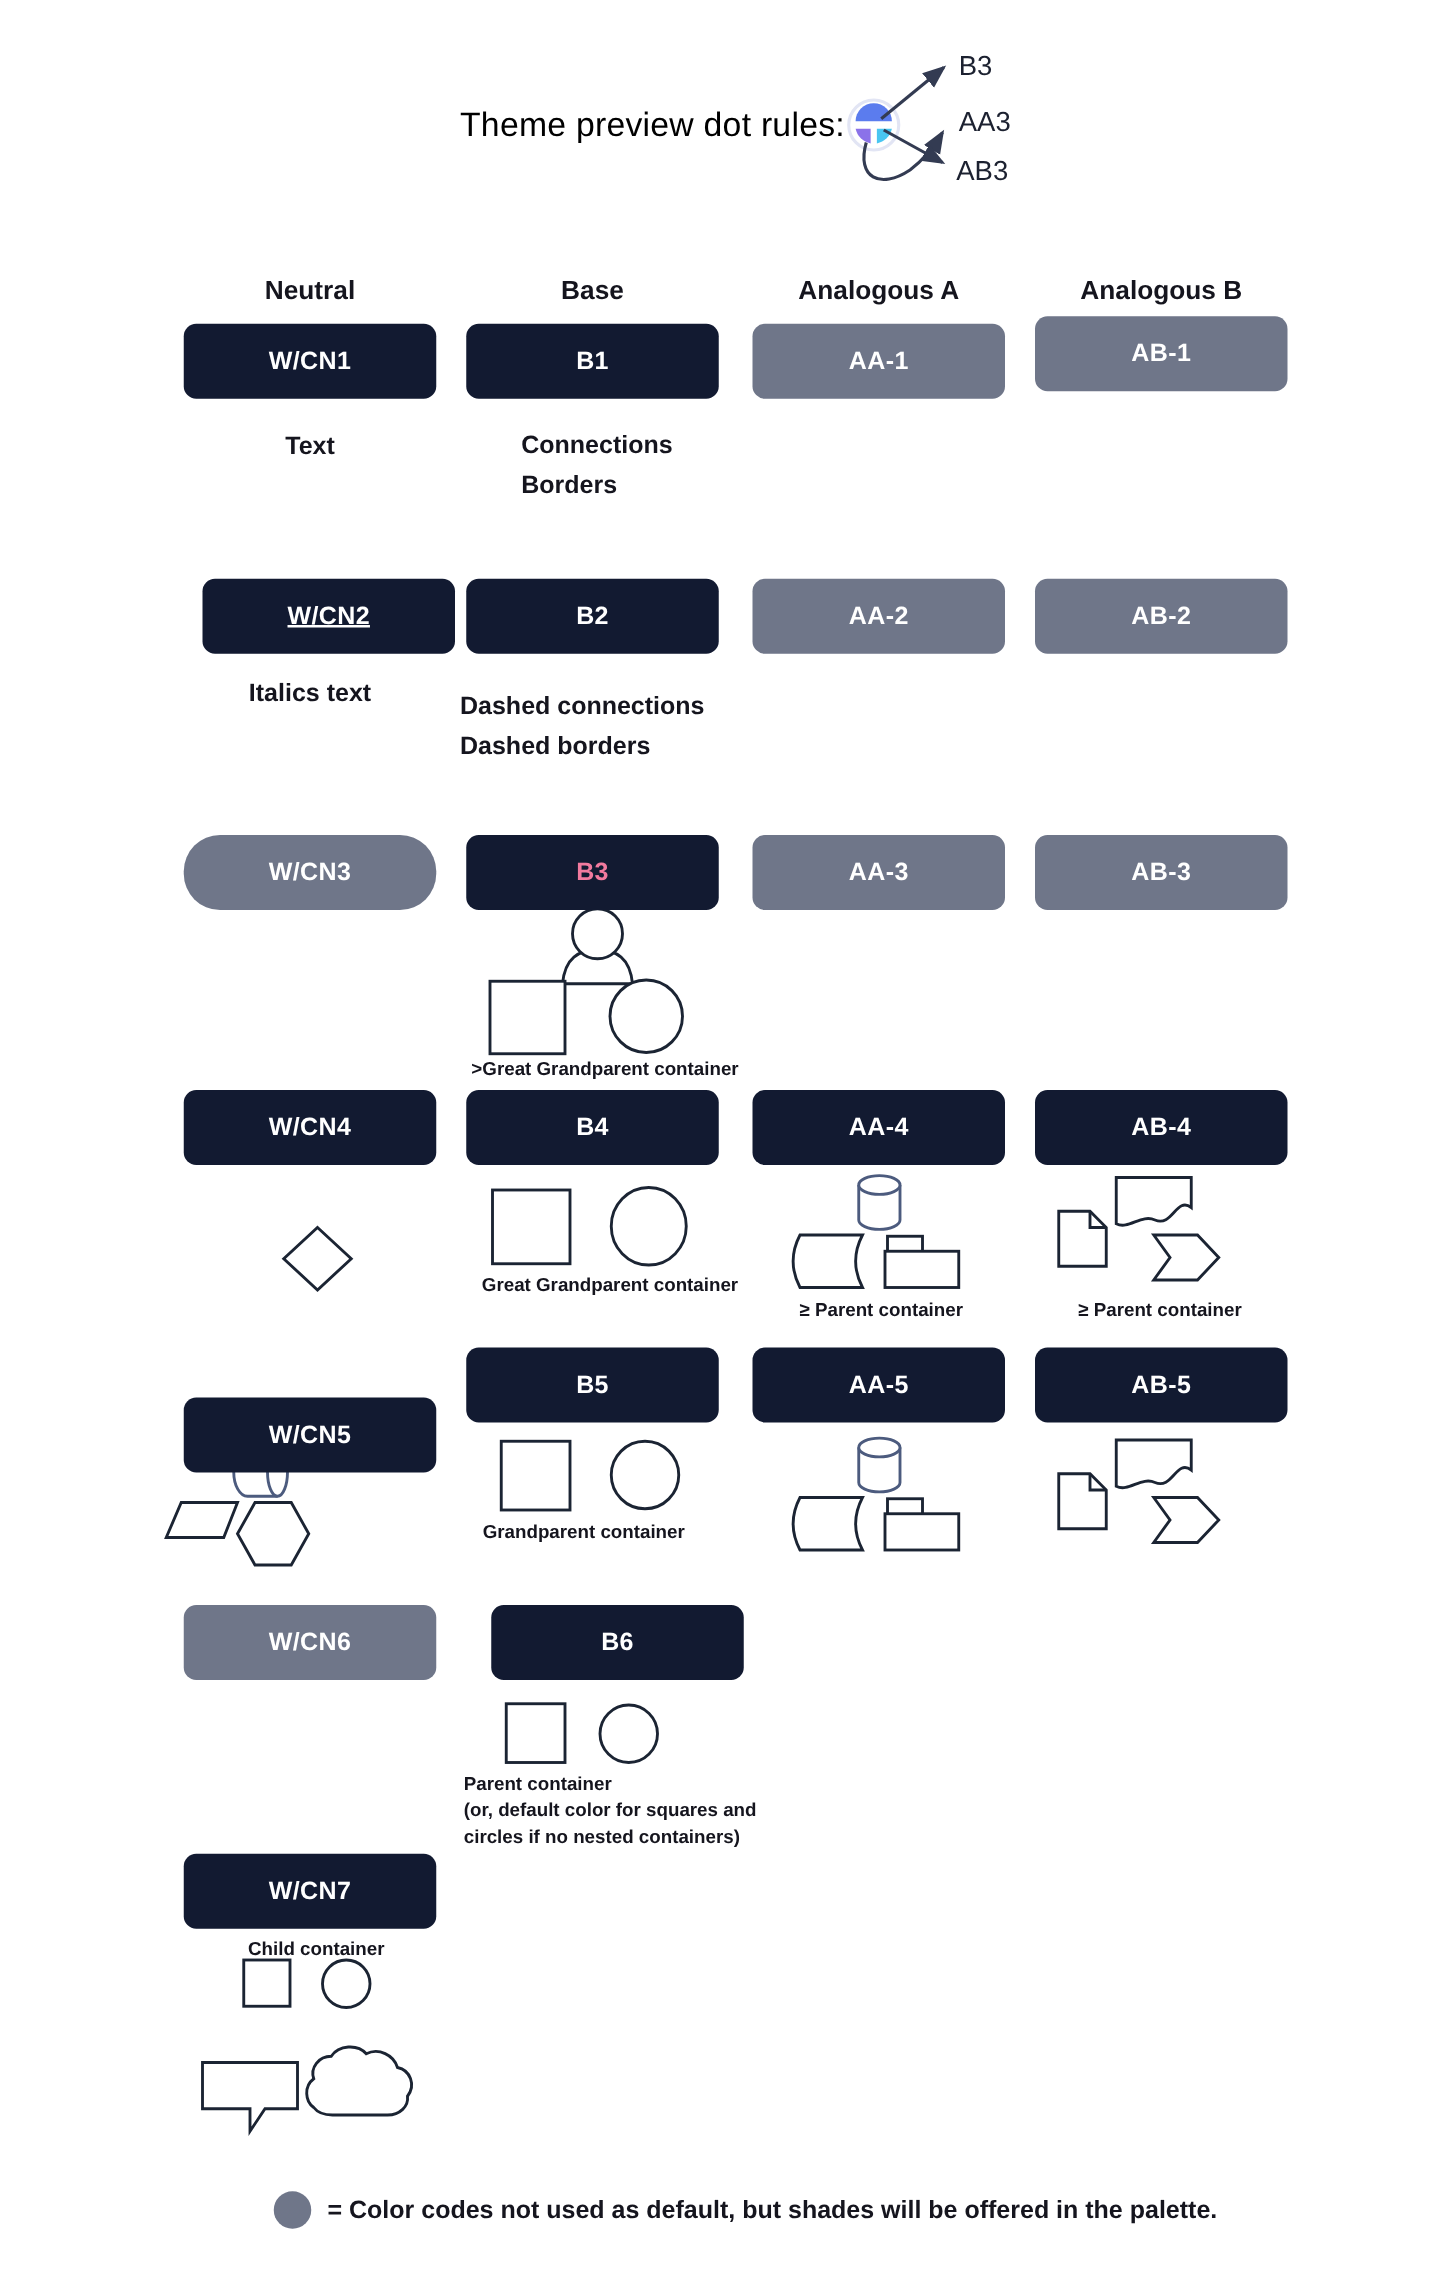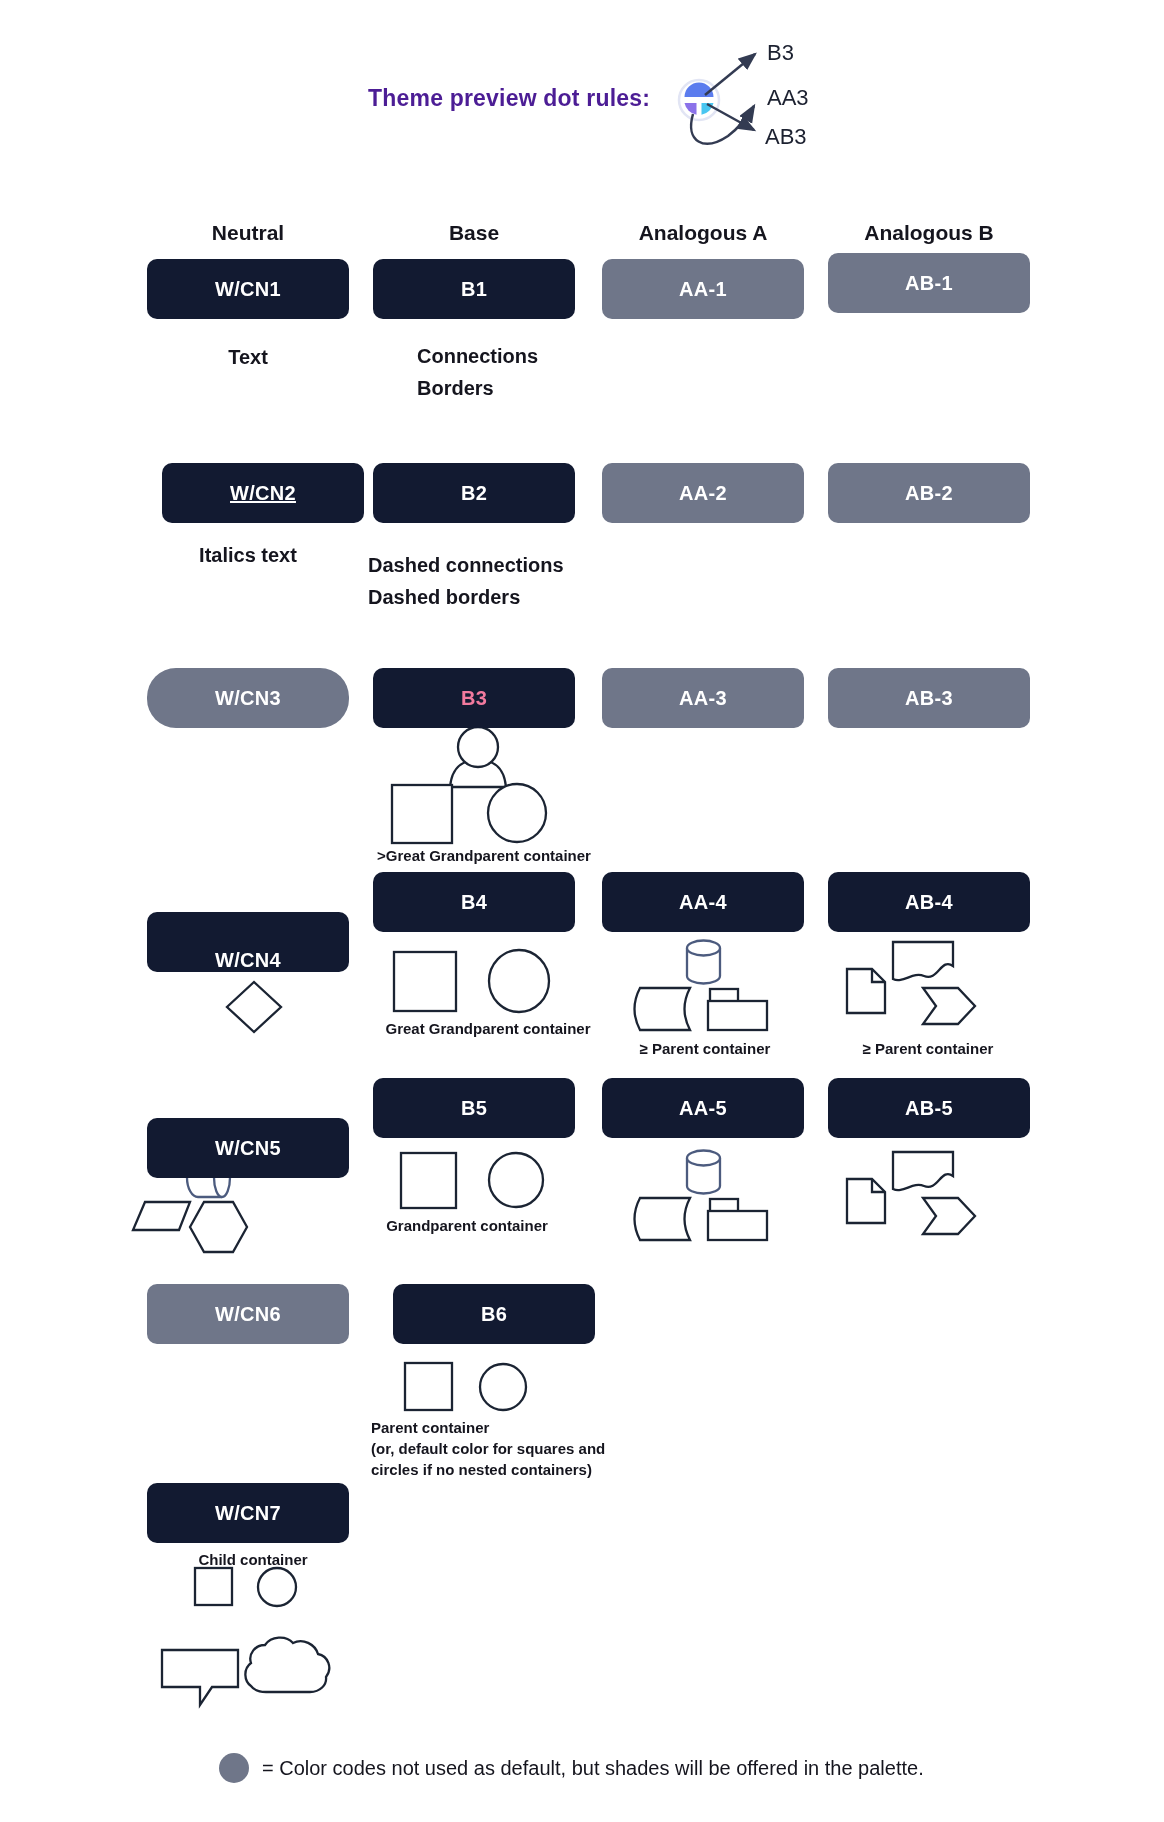--- a/index.html
+++ b/index.html
@@ -22,23 +22,23 @@
     width:1164px;
     height:1822px;
     background:#ffffff;
     overflow:hidden;
   }
   .shape-layer{
     position:absolute;left:0;top:0;z-index:1;
   }
   .txt{position:absolute;z-index:2;}
   .title{
-    font-size:23px;
-    font-weight:700;
-    color:#4c1d95;
+    font-size:27px;
+    font-weight:400;
+    color:#000000;
     letter-spacing:0.2px;
   }
   .legend-label{
     font-size:22px;
     font-weight:500;
     color:#1c2130;
   }
   .col-header{
     width:202px;
     text-align:center;
@@ -59,21 +59,21 @@
   .swatch.pink span{color:var(--pink-label);}
   .cap-lg{
     font-size:20px;font-weight:700;color:#15151e;
   }
   .cap-sm{
     font-size:15px;font-weight:700;color:#15151e;
   }
   .center202{width:202px;text-align:center;}
   .centerwide{width:232px;text-align:center;}
   .footer-text{
-    font-size:20px;font-weight:400;color:#15151e;
+    font-size:20px;font-weight:700;color:#15151e;
   }
 </style>
 </head>
 <body>
 
 <div class="canvas">
 
   <svg class="shape-layer" width="1164" height="1822" viewBox="0 0 1164 1822">
     <defs>
       <marker id="arr" markerWidth="9" markerHeight="8" refX="6.5" refY="3" orient="auto">
@@ -219,21 +219,21 @@
     </div>
   <div class="swatch gray" style="left:602px;top:668px;">
       <span>AA-3</span>
     </div>
   <div class="swatch gray" style="left:828px;top:668px;">
       <span>AB-3</span>
     </div>
 
   <div class="txt cap-sm centerwide" style="left:368px;top:847px;">&gt;Great Grandparent container</div>
 
-  <div class="swatch dark" style="left:147px;top:912px;align-items:flex-end;">
+  <div class="swatch dark" style="left:147px;top:872px;">
       <span>W/CN4</span>
     </div>
   <div class="swatch dark" style="left:373px;top:872px;">
       <span>B4</span>
     </div>
   <div class="swatch dark" style="left:602px;top:872px;">
       <span>AA-4</span>
     </div>
   <div class="swatch dark" style="left:828px;top:872px;">
       <span>AB-4</span>

